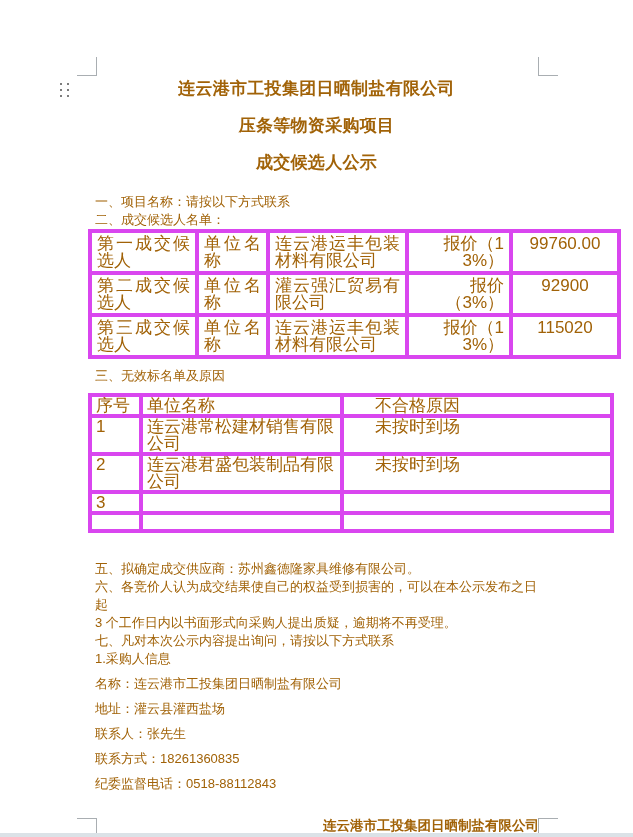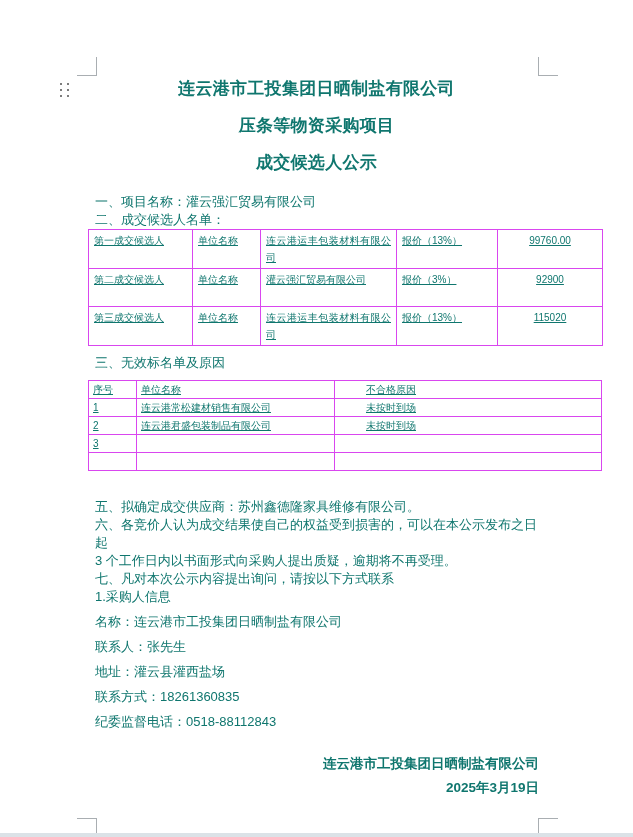--- a/index.html
+++ b/index.html
@@ -1,21 +1,21 @@
 <!DOCTYPE html>
 <html><head>
 <meta charset="utf-8">
 <style>
   html,body { margin:0; padding:0; background:#ffffff; }
   .page {
     position:relative;
     width:633px; height:837px;
     background:#ffffff;
     font-family:"Liberation Sans", sans-serif;
-    color:#0f766e;
+    color:#a16207;
     overflow:hidden;
   }
   
   .crop { position:absolute; }
   .crop.tl { left:77px;  top:57px;    width:19px; height:18px; border-right:1px solid #a9aeb2; border-bottom:1px solid #a9aeb2; }
   .crop.tr { left:538px; top:57px;    width:19px; height:18px; border-left:1px solid #a9aeb2;  border-bottom:1px solid #a9aeb2; }
   .crop.bl { left:77px;  top:818px;   width:19px; height:17px; border-right:1px solid #a9aeb2; border-top:1px solid #a9aeb2; }
   .crop.br { left:538px; top:818px;   width:19px; height:17px; border-left:1px solid #a9aeb2;  border-top:1px solid #a9aeb2; }
   .dots {
     position:absolute; left:60px; top:83px;
@@ -33,29 +33,29 @@
   .title-line { font-size:17px; font-weight:bold; line-height:37px;
     font-family:"Liberation Sans", sans-serif; letter-spacing:0.3px; }
 
   .content { margin-left:88px; width:459px; }
   .content p { margin:0; font-size:13px; line-height:18px; padding-left:7px; }
   .p-project   { margin-top:12px !important; }
   .p-invalid   { margin-top:8px  !important; }
   .p-supplier  { margin-top:27px !important; }
 
   table { border-collapse:collapse; table-layout:fixed; width:459px; }
-  td, th { border:1px solid #d946ef; font-size:10px; font-weight:normal;
-    text-align:left; vertical-align:top; overflow:hidden; word-break:break-all;text-decoration:underline; }
+  td, th { border:4px solid #d946ef; font-size:17px; font-weight:normal;
+    text-align:left; vertical-align:top; overflow:hidden; word-break:break-all; }
 
   .t1 td { padding:2px 5px; line-height:17px; text-align:justify; }
   .t1 tr { height:38px; }
   .t1 .c-rank  { width:93px; }
   .t1 .c-label { width:57px; }
   .t1 .c-comp  { width:125px; }
-  .t1 .c-quote { width:90px; text-align:left; }
+  .t1 .c-quote { width:90px; text-align:right; }
   .t1 .c-price { width:94px; text-align:center; font-family:"Liberation Sans", sans-serif; }
 
   .t2 { margin-top:8px; }
   .t2 td, .t2 th { padding:0 4px; line-height:17px; }
   .t2 tr { height:18px; }
   .t2 tr.hdr { height:16px; }
   .t2 .c-no     { width:39px; }
   .t2 .c-comp2  { width:189px; }
   .t2 .c-reason { width:231px;padding-left:31px; }
 
@@ -84,21 +84,21 @@
   </div>
 
   <div class="title-block">
     <div class="title-line">连云港市工投集团日晒制盐有限公司</div>
     <div class="title-line">压条等物资采购项目</div>
     <div class="title-line">成交候选人公示</div>
   </div>
 
   <div class="content">
 
-    <p class="p-project">一、项目名称：灌云强汇贸易有限公司</p>
+    <p class="p-project">一、项目名称：请按以下方式联系</p>
     <p>二、成交候选人名单：</p>
 
     <table class="t1">
       <tbody>
           <tr>
         <td class="c-rank">第一成交候选人</td>
         <td class="c-label">单位名称</td>
         <td class="c-comp">连云港运丰包装材料有限公司</td>
         <td class="c-quote">报价（13%）</td>
         <td class="c-price">99760.00</td>
@@ -153,22 +153,22 @@
       </table>
 
     <p class="p-supplier">五、拟确定成交供应商：苏州鑫德隆家具维修有限公司。</p>
     <p>六、各竞价人认为成交结果使自己的权益受到损害的，可以在本公示发布之日起</p>
     <p>3 个工作日内以书面形式向采购人提出质疑，逾期将不再受理。</p>
     <p>七、凡对本次公示内容提出询问，请按以下方式联系</p>
     <p>1.采购人信息</p>
 
     <div class="contact-block">
       <p>名称：连云港市工投集团日晒制盐有限公司</p>
+      <p>地址：灌云县灌西盐场</p>
       <p>联系人：张先生</p>
-      <p>地址：灌云县灌西盐场</p>
       <p>联系方式：18261360835</p>
       <p>纪委监督电话：0518-88112843</p>
     </div>
 
     <div class="signature">
       <div>连云港市工投集团日晒制盐有限公司</div>
       <div>2025年3月19日</div>
     </div>
 
   </div>

